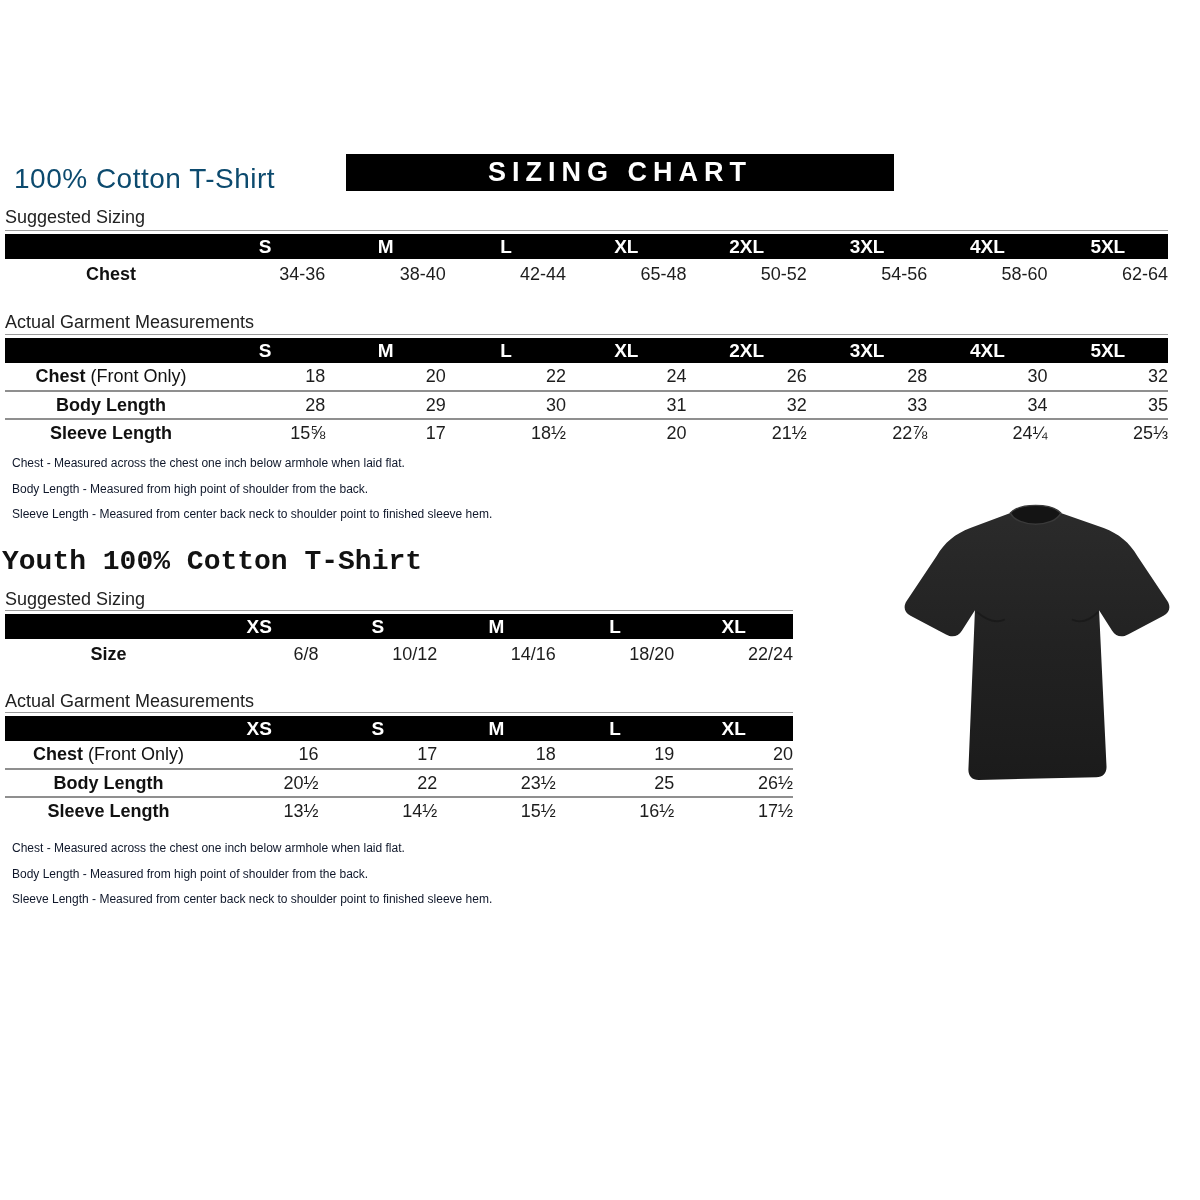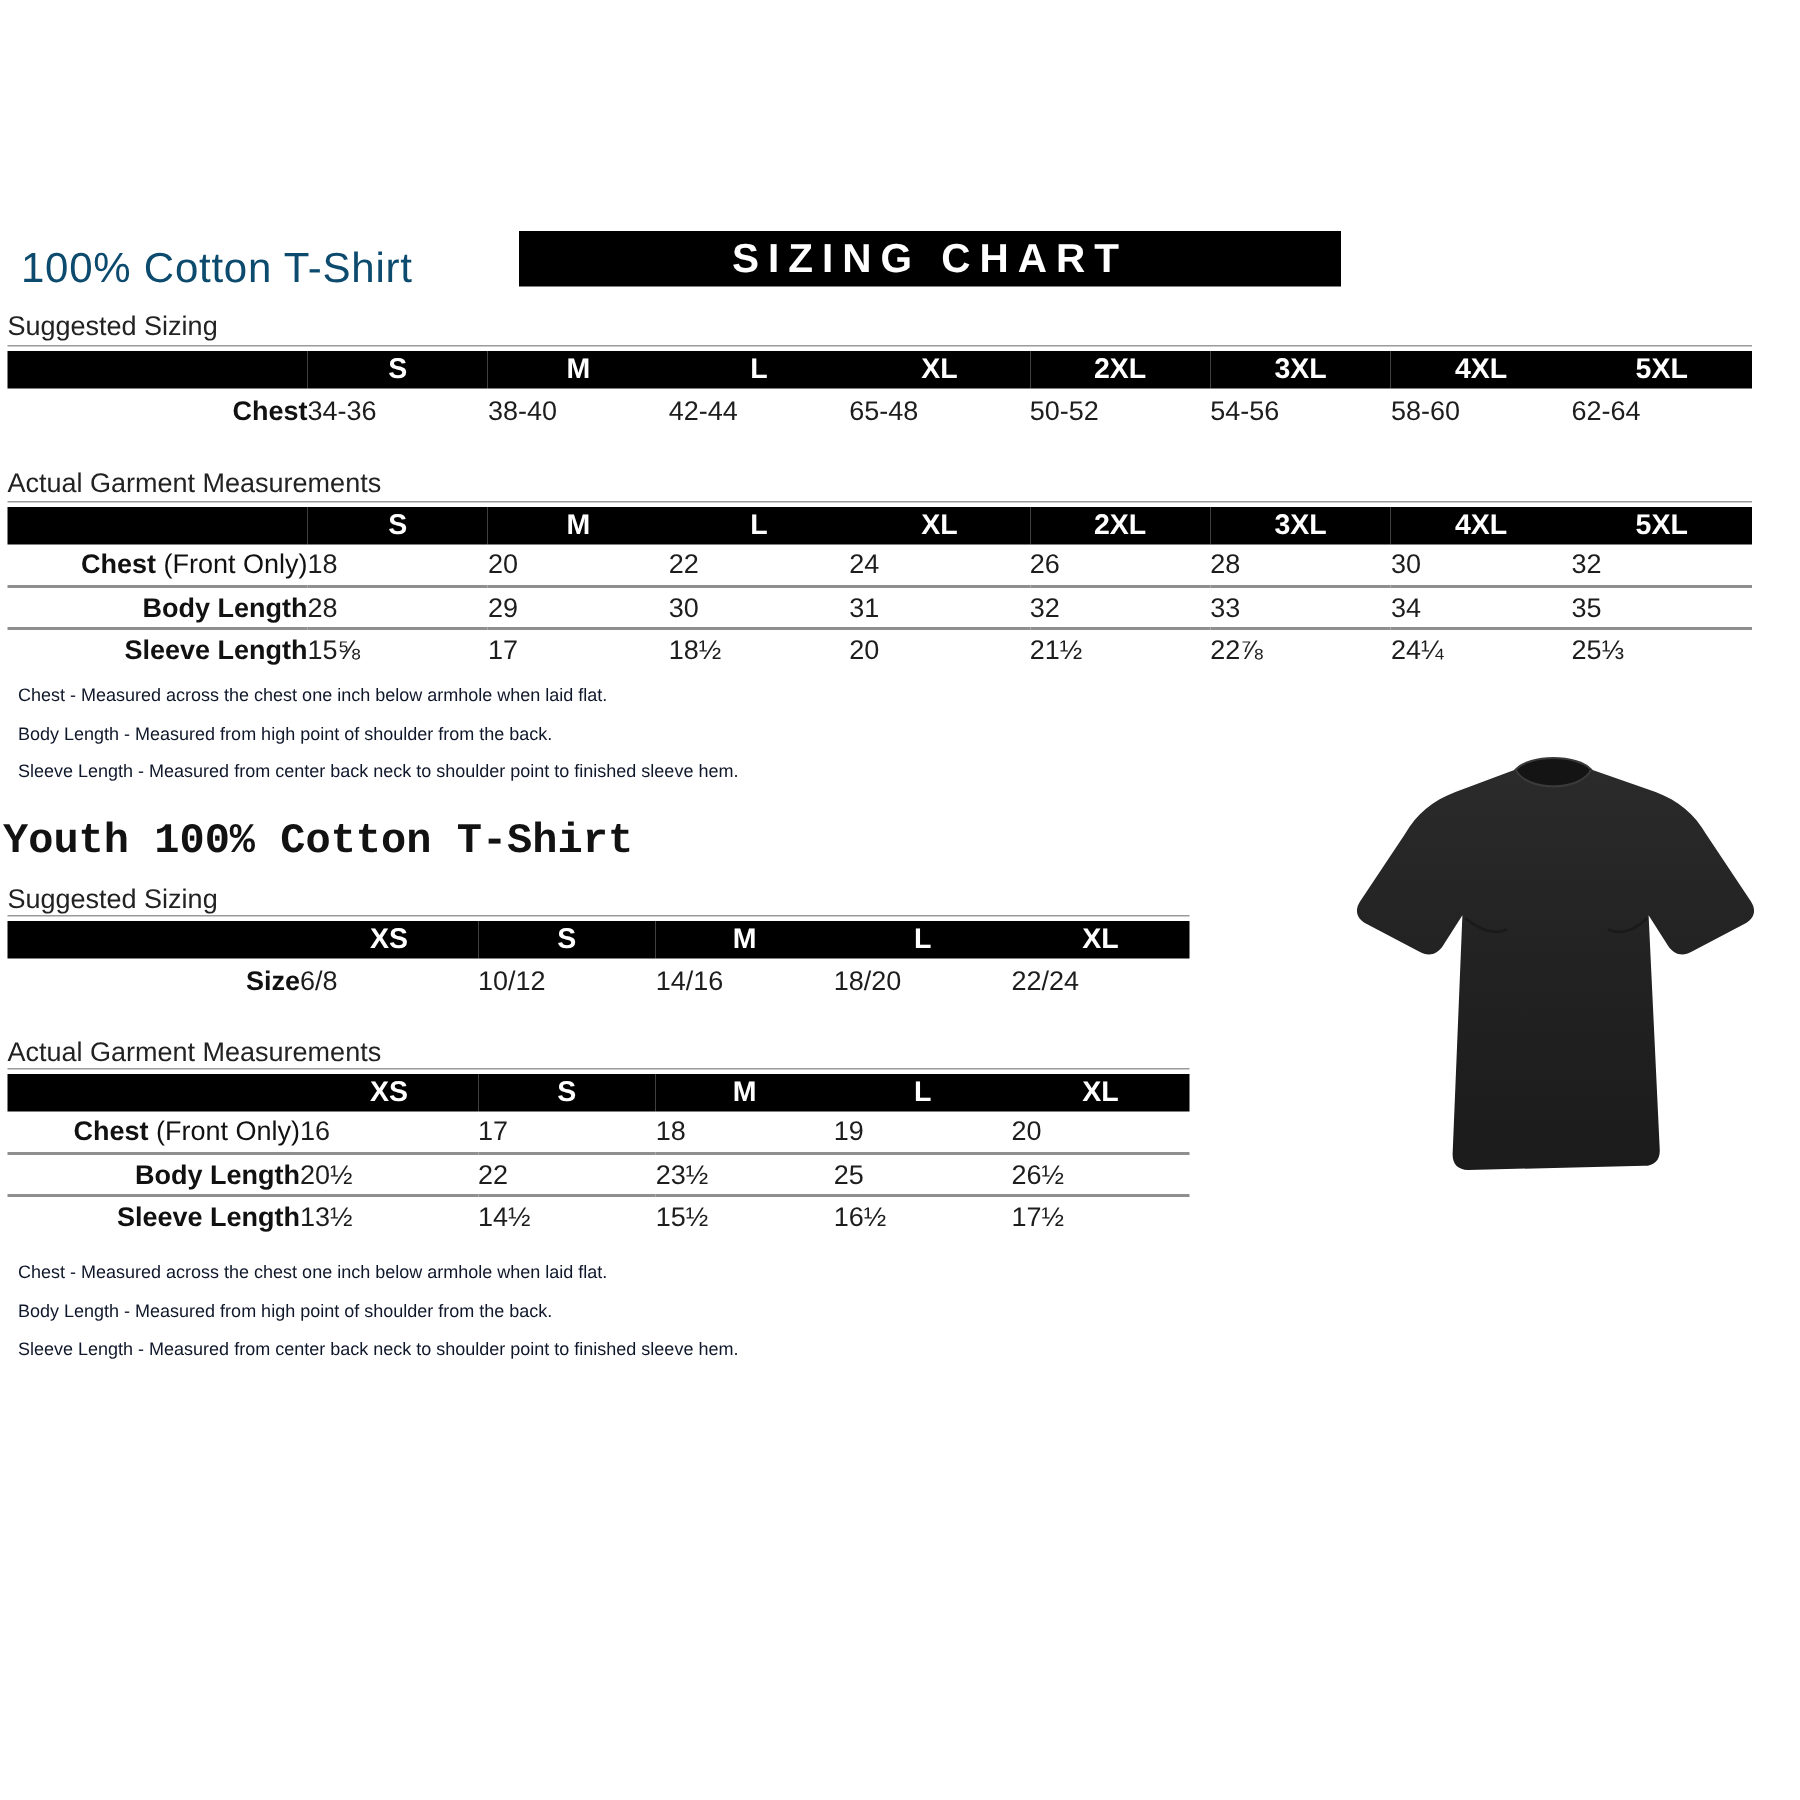--- a/index.html
+++ b/index.html
@@ -51,24 +51,24 @@
   .t-adult-actual    { left: 5px; top: 338px; width: 1163px; }
   .t-youth-suggested { left: 5px; top: 614px; width: 788px; }
   .t-youth-actual    { left: 5px; top: 716px; width: 788px; }
 
   table.sizing-table thead th {
     background: #000000; color: #ffffff;
     font-weight: 700; font-size: 19px;
     height: 25px; padding: 0; text-align: center;
   }
   table.sizing-table td {
-    text-align: left; font-size: 18px; color: #1d1d1d; padding: 0;
+    text-align: right; font-size: 18px; color: #1d1d1d; padding: 0;
   }
   table.sizing-table th.rlabel {
-    text-align: right; font-weight: 400; font-size: 18px;
+    text-align: center; font-weight: 400; font-size: 18px;
     padding: 0 0 0 12px; color: #111;
   }
   table.sizing-table th.rlabel b { font-weight: 700; }
   .t-adult-suggested .corner, .t-adult-actual .corner { width: 200px; }
   .t-youth-suggested .corner, .t-youth-actual .corner { width: 195px; }
   .t-adult-suggested tbody tr { height: 31px; }
   .t-adult-actual tbody tr    { height: 28px; }
   .t-youth-suggested tbody tr { height: 30px; }
   .t-youth-actual tbody tr    { height: 28px; }
   .t-adult-actual tbody tr + tr td, .t-adult-actual tbody tr + tr th,

